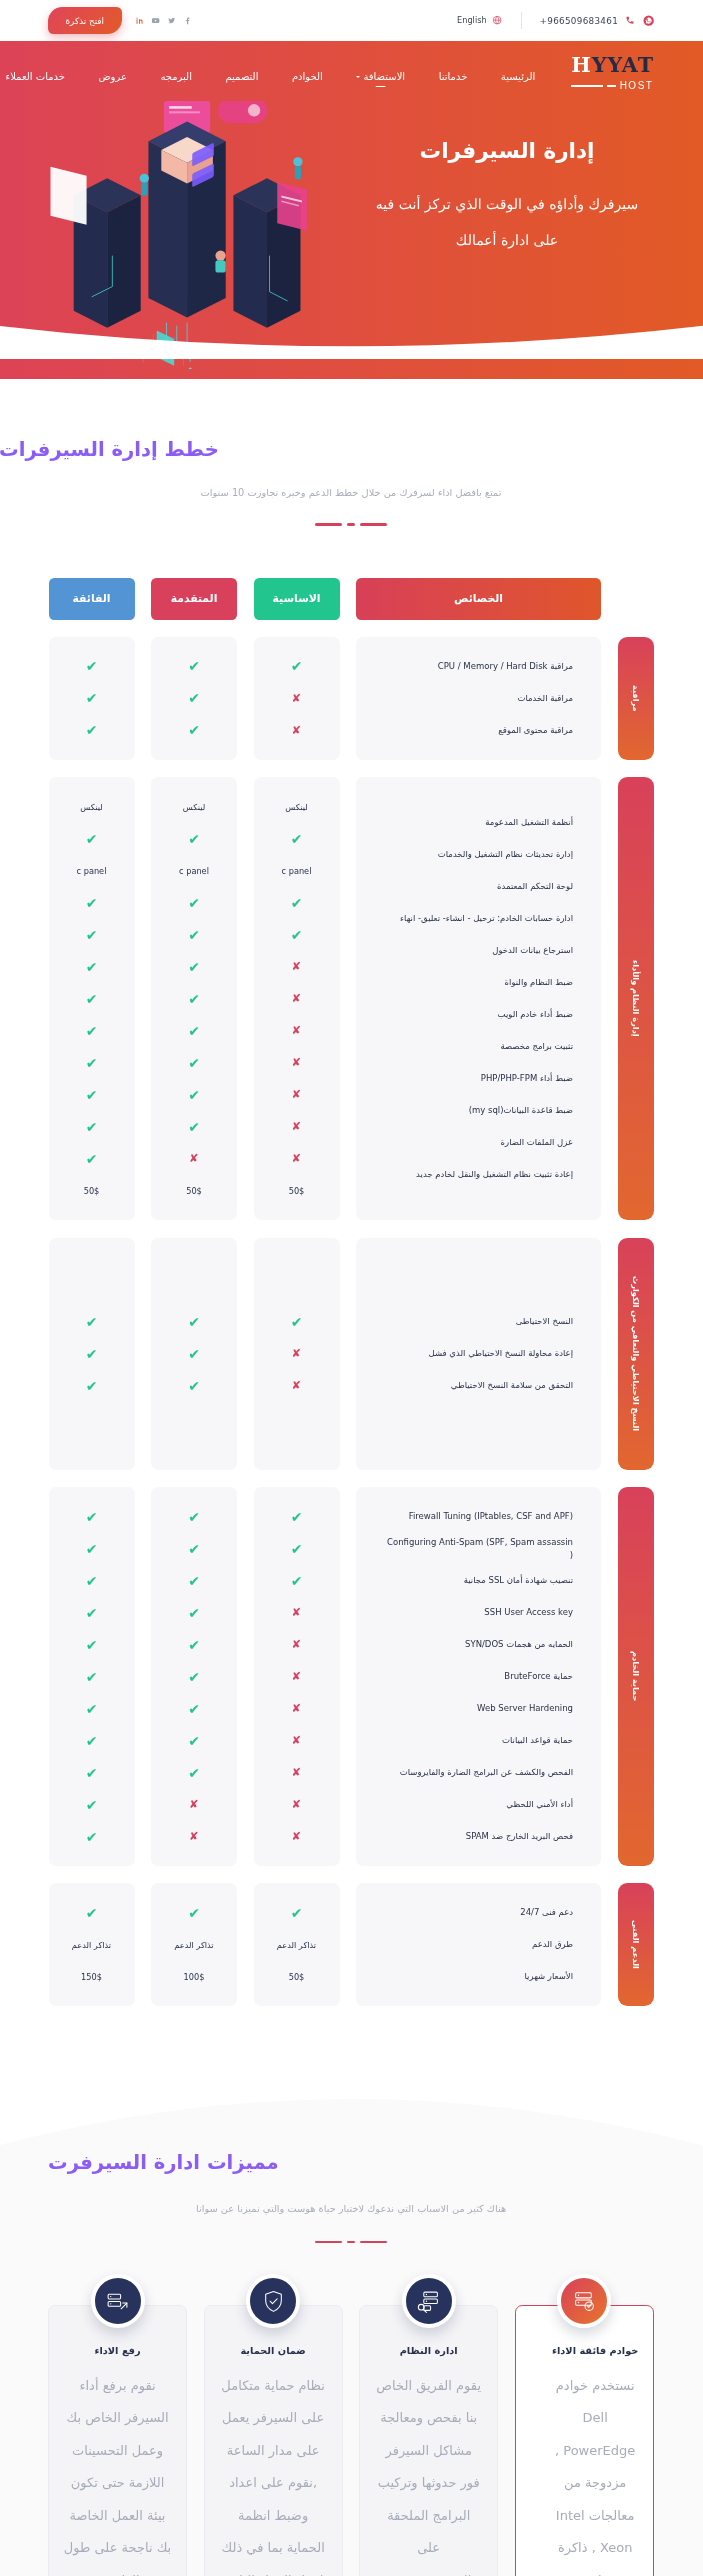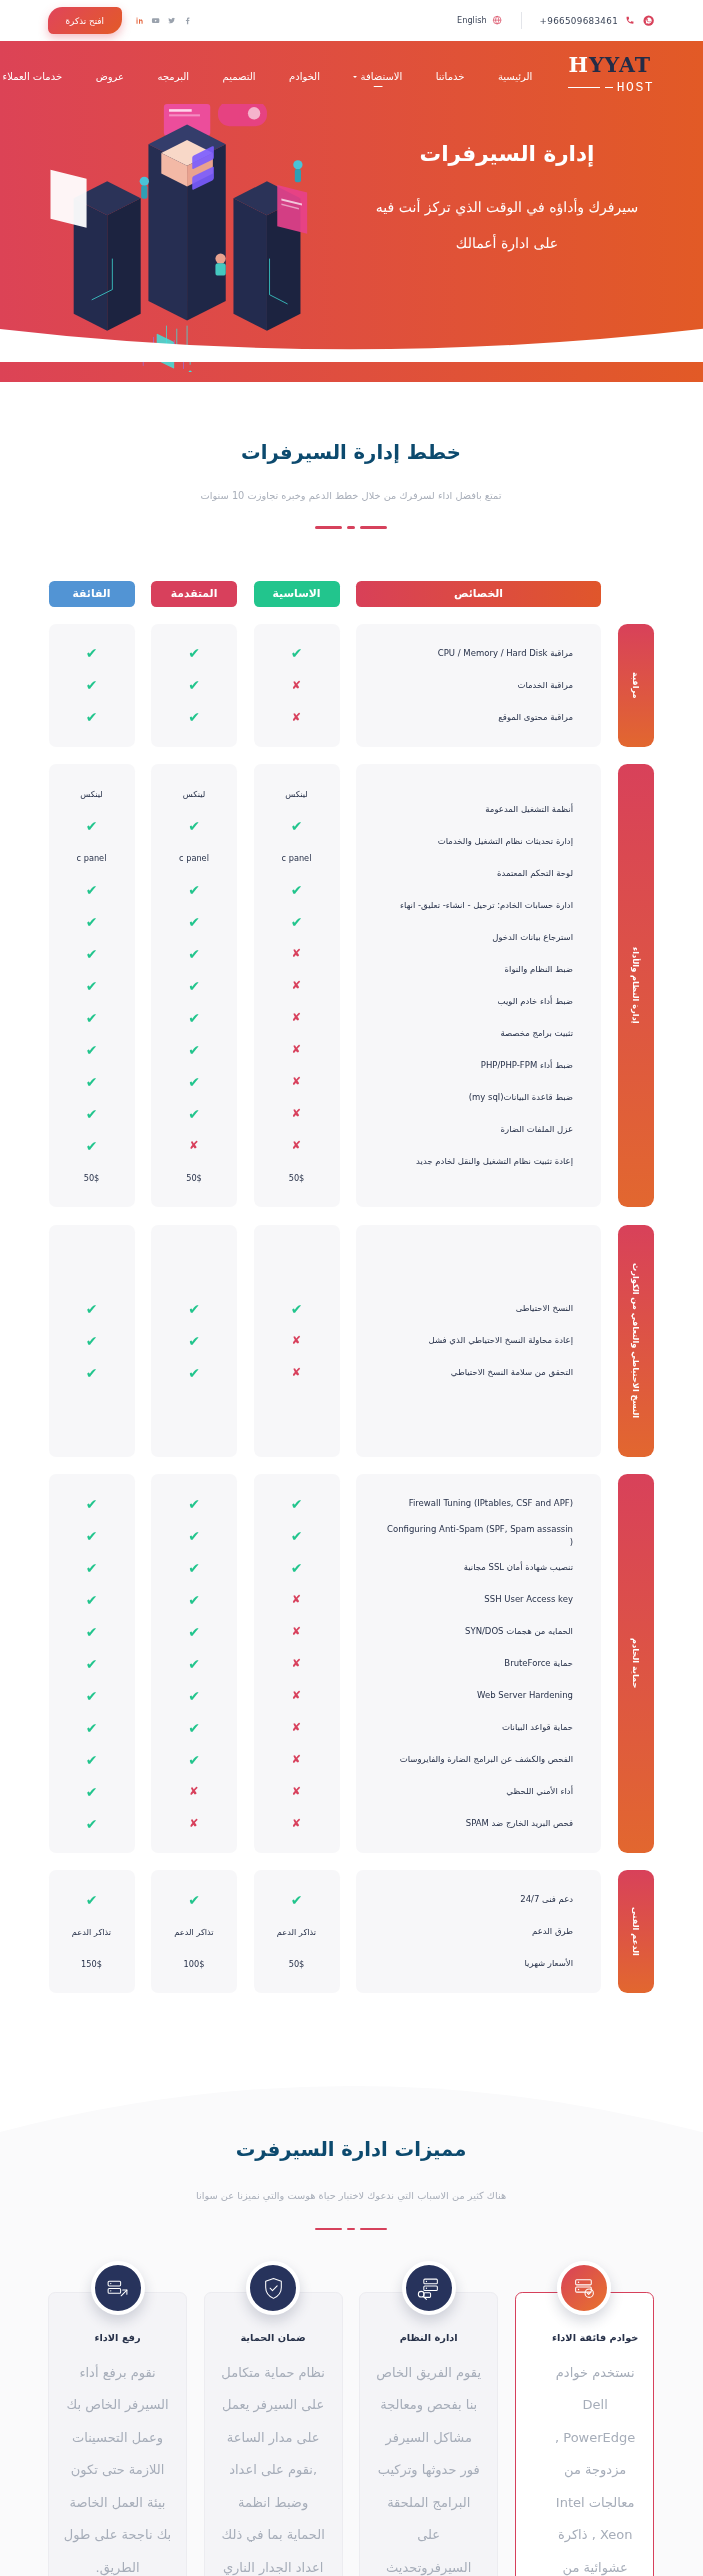--- a/index.html
+++ b/index.html
@@ -24,45 +24,45 @@
   
   .hero { position:relative; background:linear-gradient(to left,#e25a26,#dc4356); padding-bottom:20.6px; }
   .nav { display:flex; align-items:flex-start; padding:14.4px 49px 0; }
   .logo { margin-inline-end:36px; line-height:1; }
   .logo-main { font-family:"DejaVu Serif", serif; font-weight:bold; font-size:20.6px; letter-spacing:1px; direction:ltr; display:block; }
   .logo-main .lg-h { color:#fff; }
   .logo-main .lg-rest { color:#232c47; }
   .logo-sub { display:flex; align-items:center; gap:4.1px; margin-top:5.2px; direction:ltr; }
   .logo-line { width:32px; height:1.5px; background:#fff; }
   .logo-dash { width:8.2px; height:1.5px; background:#fff; }
-  .logo-host { font-family:Liberation Mono, monospace; color:#fff; font-size:13px; letter-spacing:1.5px; }
+  .logo-host { font-family:Liberation Sans, sans-serif; color:#fff; font-size:10px; letter-spacing:1.5px; }
   .nav-menu { display:flex; align-items:center; gap:17.5px; margin-top:15.5px; flex-wrap:nowrap; }
   .nav-item { color:#fff; font-size:10px; text-decoration:none; white-space:nowrap; position:relative; padding-bottom:5.2px;margin-left:16px; }
   .nav-item .caret { display:inline-block; width:0; height:0; border-left:2.1px solid transparent; border-right:2.1px solid transparent;
     border-top:2.6px solid #fff; margin-inline-start:3.1px; vertical-align:middle; }
   .nav-item.active::after { content:""; position:absolute; bottom:0; right:50%; transform:translateX(50%); width:9.3px; height:1.5px; background:#fff; border-radius:1px; }
   .hero-inner { display:flex; padding:20.6px 31px 0 0; min-height:242px; }
   .hero-text { width:330px; text-align:center; padding-top:26px; }
   .hero-title { color:#fff; font-size:21.6px; font-weight:bold; margin-bottom:23px; }
   .hero-line { color:#fff; font-size:14px; line-height:2.6; font-weight:300; }
   .hero-art { flex:1; position:relative; }
   .hero-art svg { position:absolute; top:-10.3px; left:36px; }
   .hero-curve { display:block; width:100%; height:46px; margin-top:-20.6px; position:relative; }
 
   
   .plans { padding-top:59px; }
-  .sec-title { text-align:center; color:#0c4a6e; font-size:19.6px; font-weight:bold; }
+  .sec-title { text-align:left; color:#8b5cf6; font-size:19.6px; font-weight:bold; }
   .sec-sub { text-align:center; color:#a8aeb9; font-size:9.8px; margin-top:21.6px; line-height:2; }
   .dash-decor { display:flex; justify-content:center; align-items:center; gap:5.2px; margin-top:20.6px; }
   .dash-decor .d-long { width:27px; height:2.6px; border-radius:1.5px; background:#d6415c; }
   .dash-decor .d-short { width:7.2px; height:2.6px; border-radius:1.5px; background:#d6415c; }
 
   .table-wrap { width:605px; margin:52px auto 0; }
   .t-header { display:flex; gap:16.5px; }
-  .pill { height:26px; border-radius:5.2px; display:flex; align-items:center; justify-content:center;
+  .pill { height:42px; border-radius:5.2px; display:flex; align-items:center; justify-content:center;
     color:#fff; font-size:10.8px; font-weight:bold; }
   .cat-spacer { width:36px; flex:none; }
   .features-pill { flex:1; background:linear-gradient(to left,#e0562b,#d84058); }
   .plan-pill { width:86px; flex:none; }
   .t-group { display:flex; gap:16.5px; margin-top:17.5px; align-items:stretch; }
   .cat-bar { width:36px; flex:none; border-radius:9.3px; background:linear-gradient(180deg,#d8415a,#e2672f);
     display:flex; align-items:center; justify-content:center; }
   .cat-label { writing-mode:vertical-rl; color:#fff; font-size:8.2px; font-weight:bold; letter-spacing:0.5px; white-space:nowrap; }
   .t-card { background:#f7f7f9; border-radius:7.2px; display:flex; flex-direction:column; justify-content:center; padding:13.4px 0; }
   .t-features { flex:1; }

